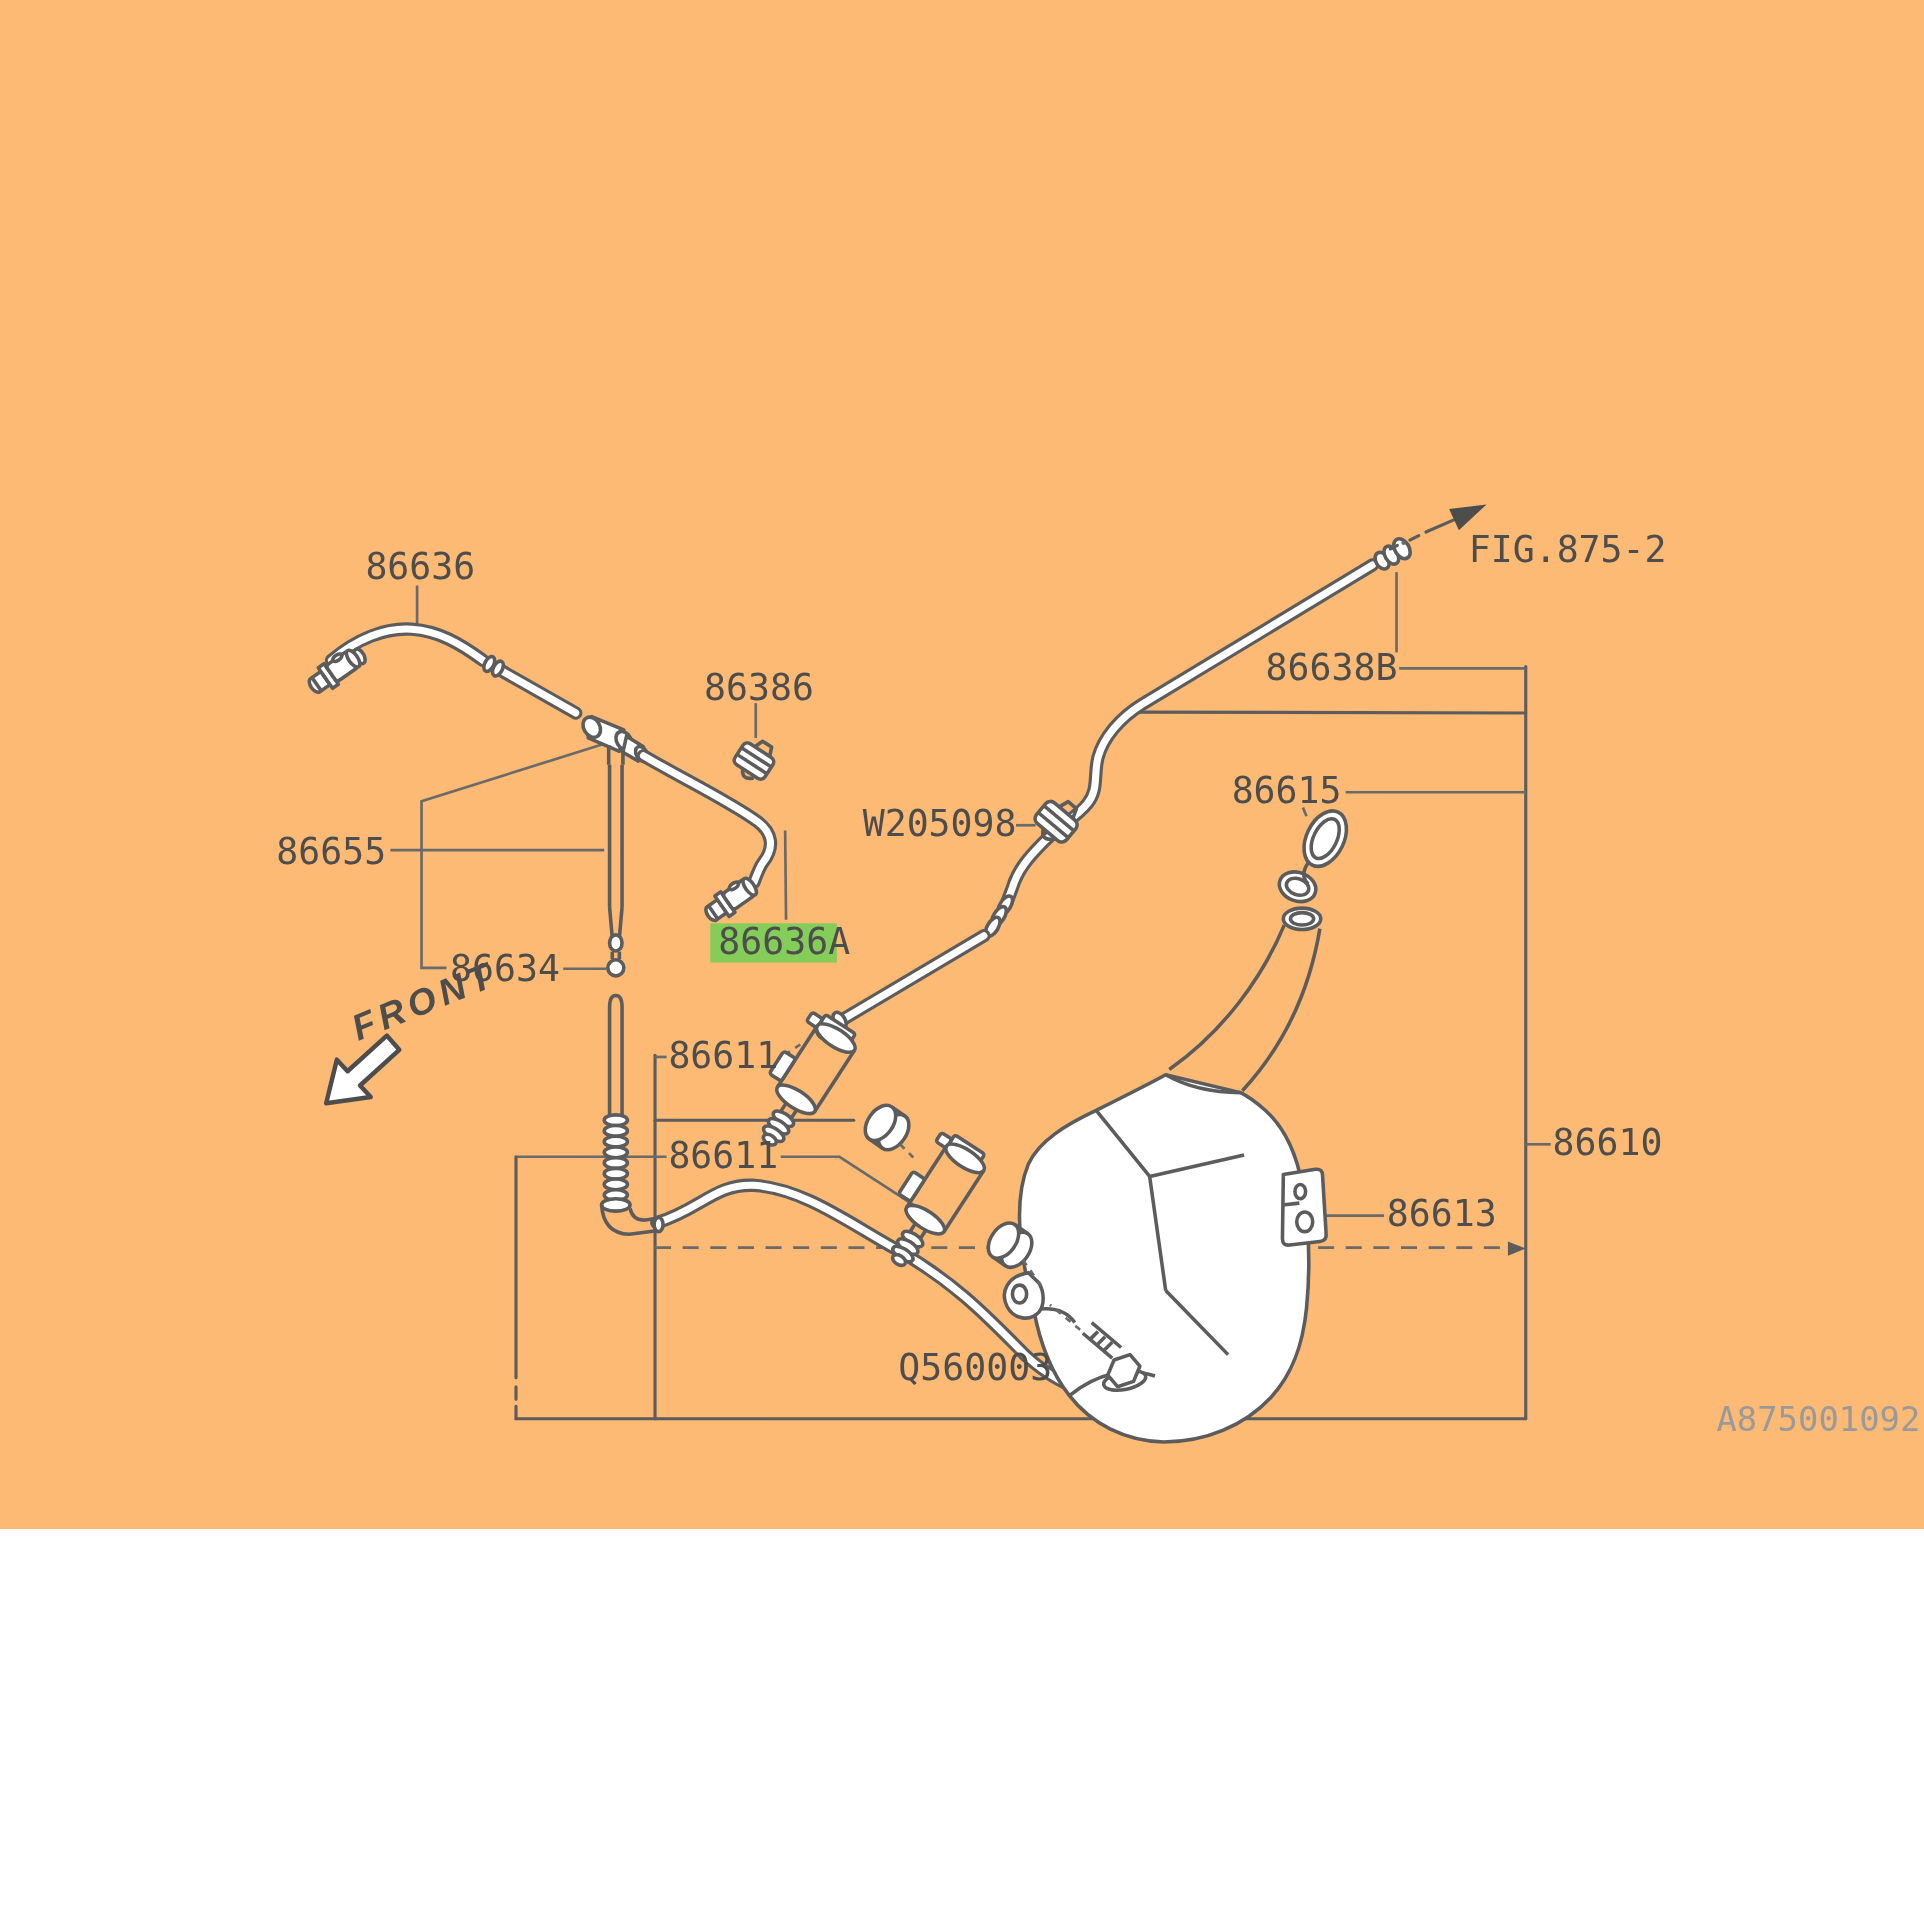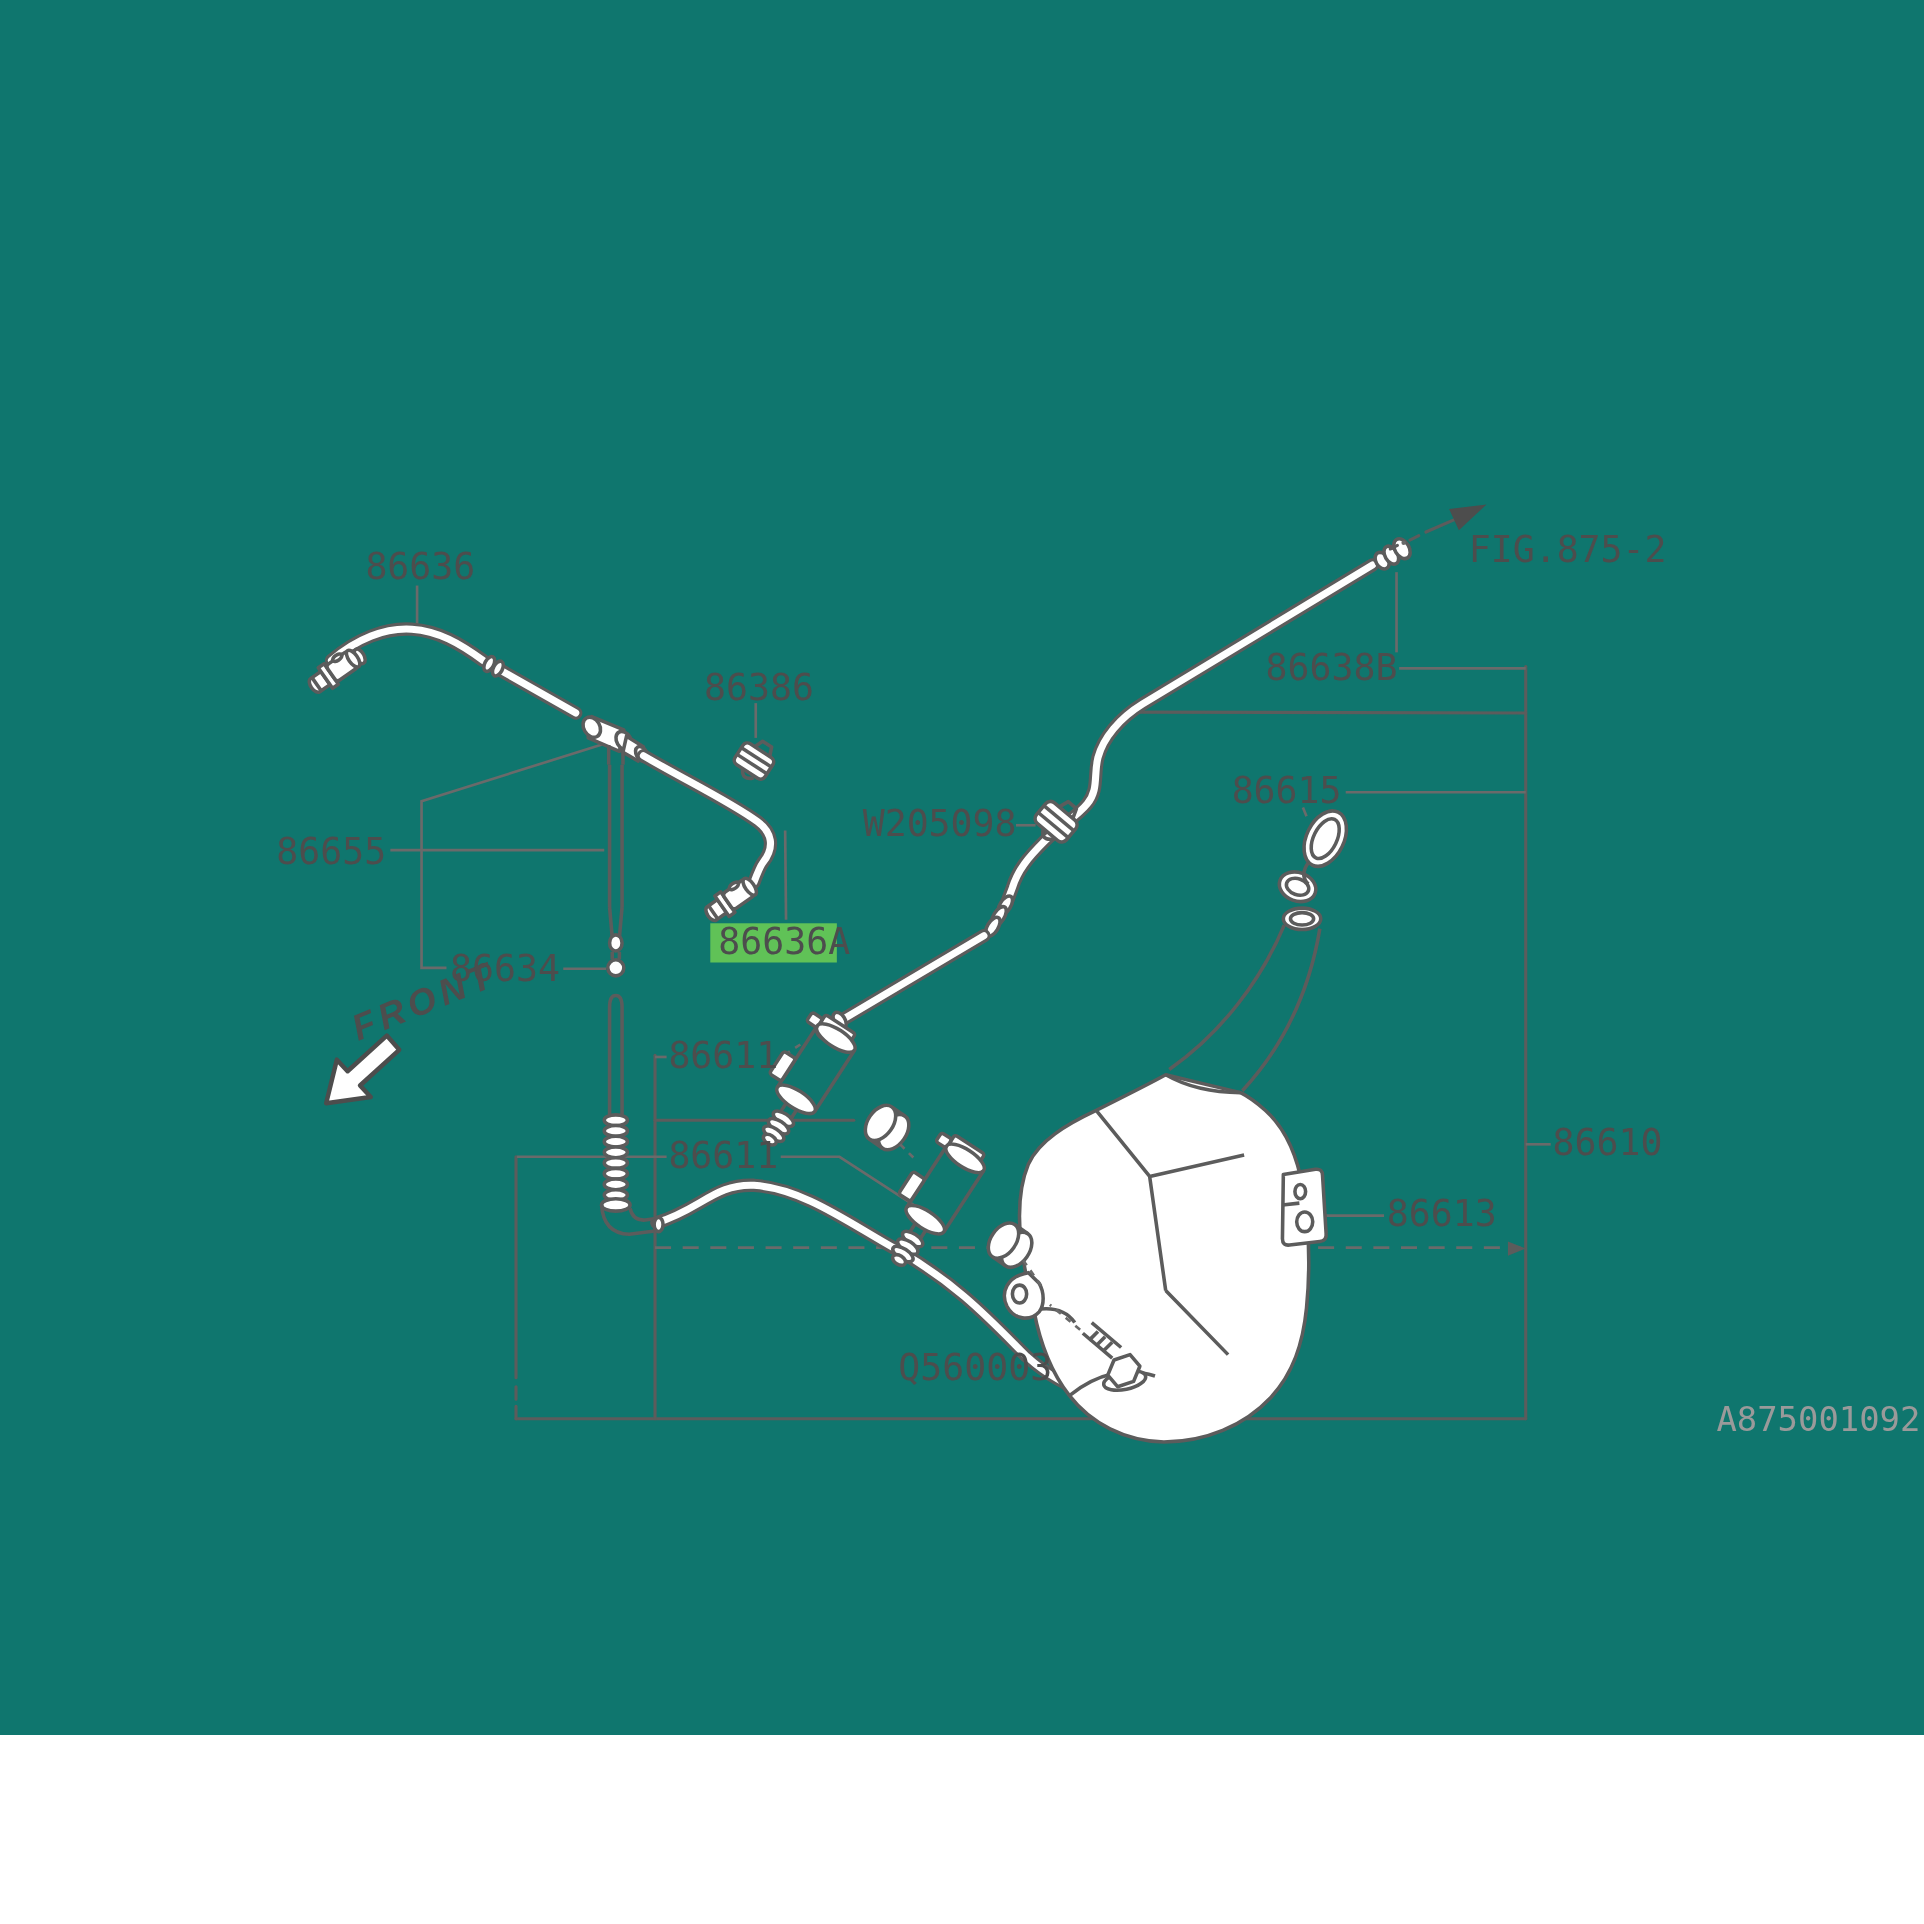--- a/index.html
+++ b/index.html
@@ -1,16 +1,16 @@
 <!DOCTYPE html>
 <html style="font-size:14.3px"><head>
 <meta charset="utf-8">
 <style>
   html,body{margin:0;padding:0;background:#ffffff;}
-  .page{position:relative;width:1925px;height:1735px;background:#0f766e;overflow:hidden;}
+  .page{position:relative;width:1925px;height:1529px;background:#fdba74;overflow:hidden;}
   svg{position:absolute;left:0;top:0;filter:blur(0.4px);}
   .ln{stroke:#5c5c5c;stroke-width:3.5;fill:none;stroke-linecap:round;}
   .thin{stroke:#6a6a6a;stroke-width:3;fill:none;}
   .part{stroke:#5c5c5c;stroke-width:4;fill:none;stroke-linejoin:round;}
   .partw{stroke:#5c5c5c;stroke-width:4;fill:#ffffff;stroke-linejoin:round;}
   .hose-o{stroke:#5c5c5c;stroke-width:15;fill:none;stroke-linecap:round;}
   .hose-i{stroke:#ffffff;stroke-width:8;fill:none;stroke-linecap:round;}
   .dash{stroke:#6a6a6a;stroke-width:3;fill:none;stroke-dasharray:18 13;}
   .dot{stroke:#6a6a6a;stroke-width:3;fill:none;stroke-dasharray:7 7;}
   .lbl{font-family:"DejaVu Sans Mono","Liberation Mono",monospace;font-size:41px;fill:#4d4d4d;}

